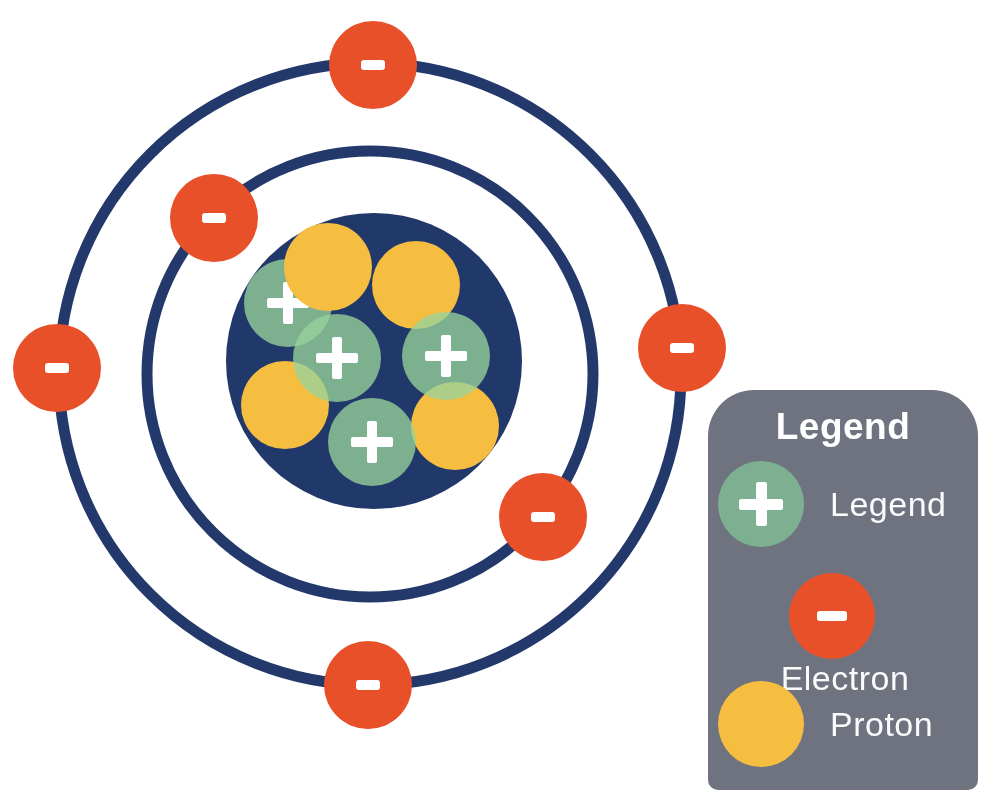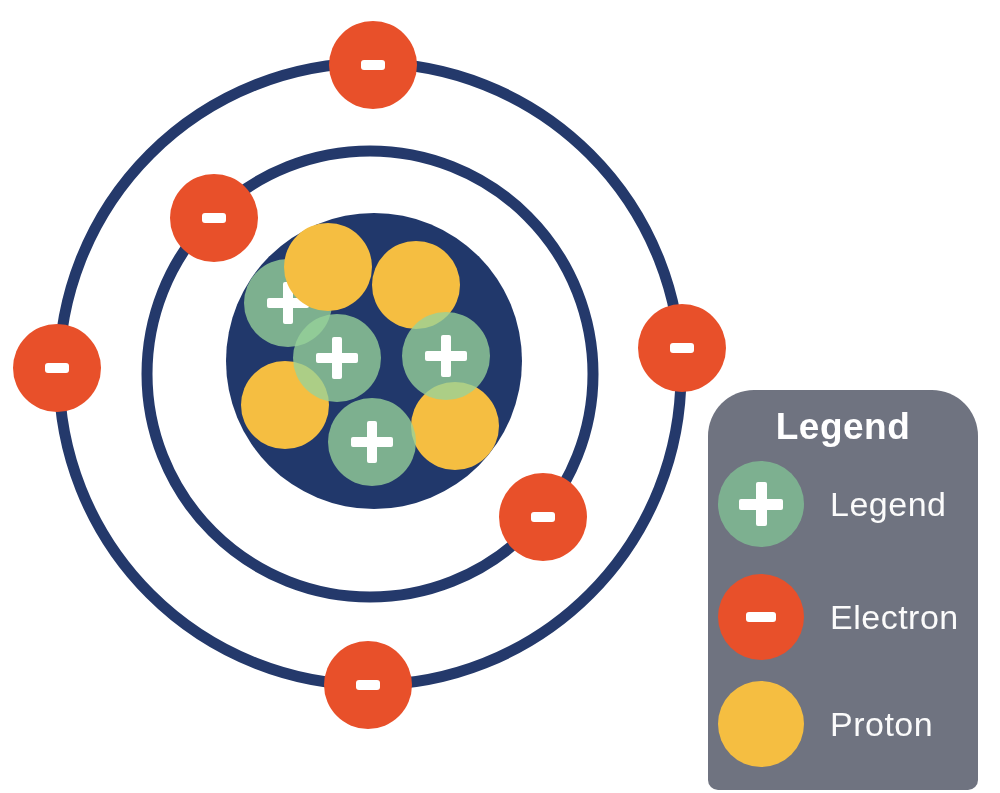--- a/index.html
+++ b/index.html
@@ -54,21 +54,21 @@
   }
   .legend-row {
     position: absolute;
     left: 10px;
     right: 6px;
     height: 88px;
     display: flex;
     align-items: center;
   }
   .legend-row.row-proton  { top: 70px; }
-  .legend-row.row-electron{ top: 183px; }
+  .legend-row.row-electron{ top: 183px; flex-direction: column; }
   .legend-row.row-neutron { top: 290px; }
   .chip {
     width: 86px;
     height: 86px;
     border-radius: 50%;
     flex: 0 0 86px;
     display: flex;
     align-items: center;
     justify-content: center;
     margin-right: 26px;

